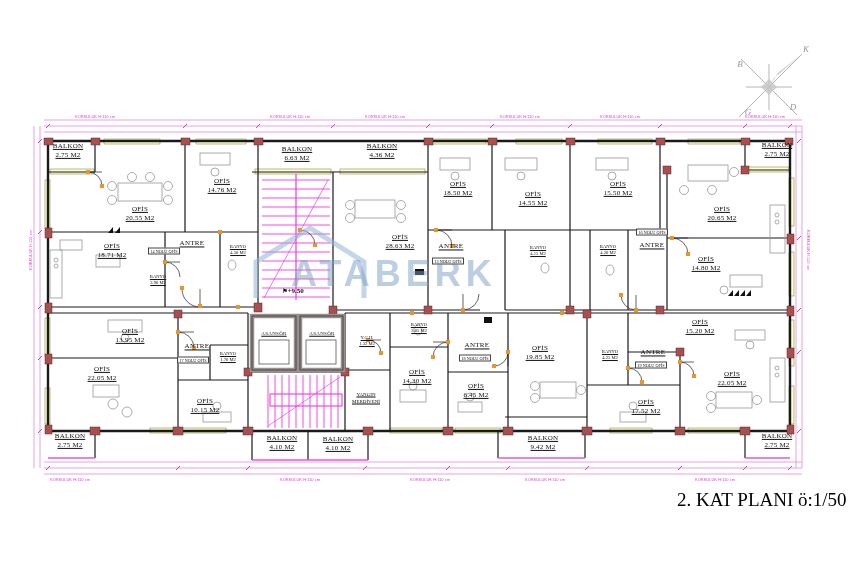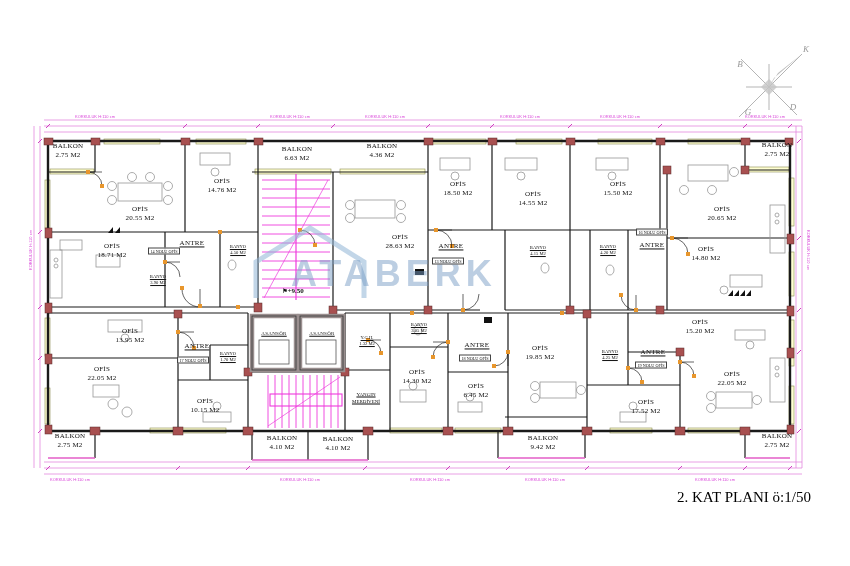--- a/index.html
+++ b/index.html
@@ -1,38 +1,38 @@
 <!DOCTYPE html>
 <html><head>
 <meta charset="utf-8">
 <style>
   html,body{margin:0;padding:0;background:#fff;}
   .stage{position:relative;width:850px;height:566px;background:#ffffff;overflow:hidden;
          font-family:"Liberation Serif",serif;color:#111;}
   svg{position:absolute;left:0;top:0;}
   .lbl{position:absolute;transform:translate(-50%,-50%);text-align:center;line-height:1.3;
        white-space:nowrap;z-index:30;}
-  .room .nm,.room .ar{display:block;font-size:7px;letter-spacing:.2px;}
+  .room .nm,.room .ar{display:block;font-size:7px;text-decoration:underline;letter-spacing:.2px;}
   .banyo .nm,.banyo .ar{display:block;font-size:4.6px;text-decoration:underline;}
   .antre .nm{display:block;font-size:7px;text-decoration:underline;letter-spacing:.3px;}
   .unitbox{position:absolute;transform:translate(-50%,-50%);font-size:4.2px;border:.5px solid #444;
            padding:0 1.5px;background:rgba(255,255,255,.85);z-index:30;white-space:nowrap;}
   .asansor{font-size:5px;text-decoration:underline;letter-spacing:.3px;}
   .small2 .nm,.small2 .ar{display:block;font-size:4.6px;text-decoration:underline;}
   .fire .nm,.fire .ar{display:block;font-size:5px;text-decoration:underline;}
   .elev{font-size:7px;font-weight:bold;z-index:30;}
   .elev .flag{font-size:6px;}
   .kork{position:absolute;transform:translate(-50%,-50%);font-size:4px;color:#d944d9;
         font-family:"Liberation Sans",sans-serif;white-space:nowrap;z-index:25;}
   .kork.rotL{transform:translate(-50%,-50%) rotate(-90deg);}
   .kork.rotR{transform:translate(-50%,-50%) rotate(90deg);}
   .wm-text{position:absolute;left:243px;top:253px;font-size:36px;font-weight:bold;
            color:rgba(122,158,198,.50);letter-spacing:5px;z-index:20;
            font-family:"Liberation Sans",sans-serif;margin-left:48px;}
-  .title{position:absolute;left:677px;top:489px;font-size:15px;color:#000;z-index:30;
+  .title{position:absolute;left:677px;top:489px;font-size:19px;color:#000;z-index:30;
          font-family:"Liberation Serif",serif;}
   .compass-letter{position:absolute;transform:translate(-50%,-50%);font-size:9px;font-style:italic;
                   color:#9a9a9a;z-index:30;}
 </style>
 </head>
 <body>
 
 <div class="stage">
 
   <svg width="850" height="566" viewBox="0 0 850 566">
@@ -331,21 +331,21 @@
       <span class="ar">20.65 M2</span>
     </div>
   <div class="lbl room" style="left:777px;top:150px">
       <span class="nm">BALKON</span>
       <span class="ar">2.75 M2</span>
     </div>
   <div class="lbl room" style="left:112px;top:251px">
       <span class="nm">OFİS</span>
       <span class="ar">18.71 M2</span>
     </div>
-  <div class="lbl room" style="left:706px;top:254px">
+  <div class="lbl room" style="left:706px;top:264px">
       <span class="nm">OFİS</span>
       <span class="ar">14.80 M2</span>
     </div>
   <div class="lbl room" style="left:130px;top:336px">
       <span class="nm">OFİS</span>
       <span class="ar">13.95 M2</span>
     </div>
   <div class="lbl room" style="left:102px;top:374px">
       <span class="nm">OFİS</span>
       <span class="ar">22.05 M2</span>

